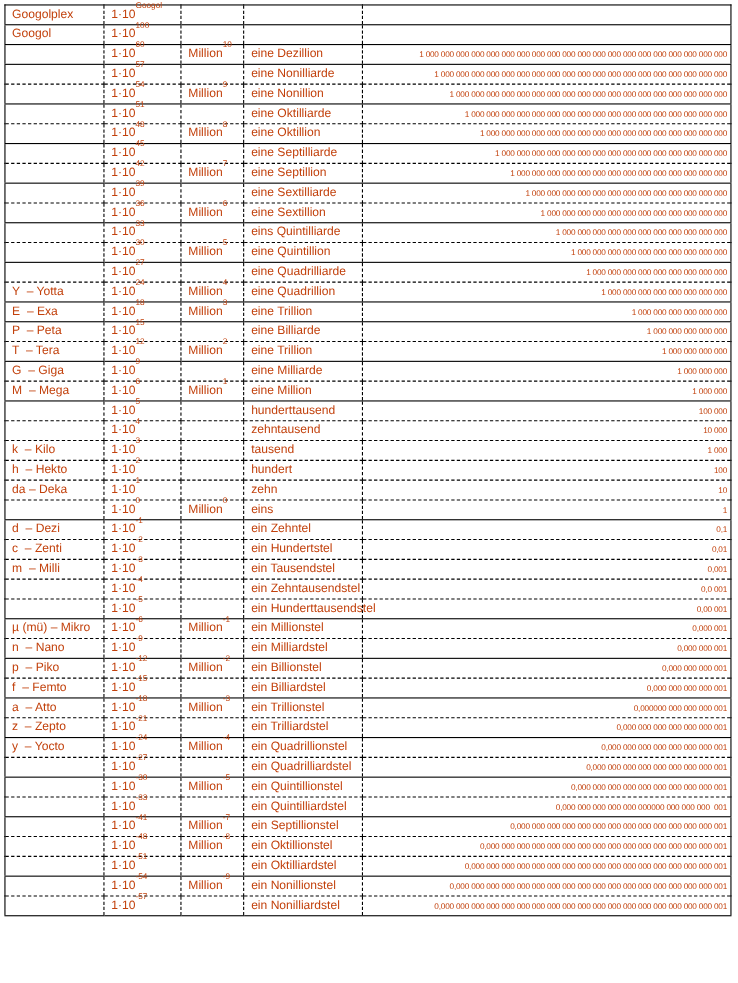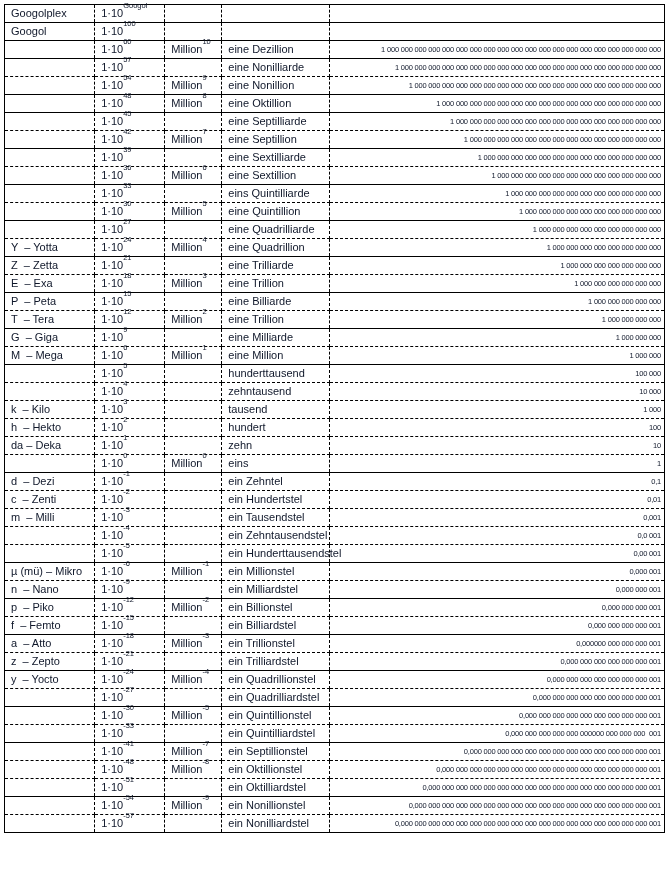--- a/index.html
+++ b/index.html
@@ -1,17 +1,17 @@
 <!DOCTYPE html>
 <html><head>
 <meta charset="utf-8">
 <style>
   html,body{margin:0;padding:0;background:#ffffff}
   .page{position:relative;width:671px;height:894px;background:#ffffff;
-        font-family:"Liberation Sans",sans-serif;color:#0f172a;overflow:hidden}
+        font-family:"Liberation Sans",sans-serif;color:#c2410c;overflow:hidden}
   table.zt{position:absolute;left:4px;top:4px;width:661px;border-collapse:collapse;
            table-layout:fixed;border:1px solid #000}
   .zt td{height:17px;padding:0 0 0 6px;font-size:11px;line-height:15px;
          white-space:pre;vertical-align:middle;overflow:visible}
   .zt td:not(:last-child){border-right:1px dashed #000}
   tr.bd td{border-bottom:1px dashed #000}
   tr.bs td{border-bottom:1px solid #000}
   td.c-value{font-size:7.5px;letter-spacing:-0.2px;text-align:right;padding:0 3px 0 0}
   .zt sup{font-size:7.5px;letter-spacing:0;position:relative;top:-4px;line-height:0}
 </style>
@@ -56,20 +56,27 @@
           <td class="c-name">eine Nonilliarde</td>
           <td class="c-value">1 000 000 000 000 000 000 000 000 000 000 000 000 000 000 000 000 000 000 000</td>
         </tr>
         <tr class="bs">
           <td class="c-prefix"></td>
           <td class="c-power"><span>1·10</span><sup>54</sup></td>
           <td class="c-million"><span>Million</span><sup>9</sup></td>
           <td class="c-name">eine Nonillion</td>
           <td class="c-value">1 000 000 000 000 000 000 000 000 000 000 000 000 000 000 000 000 000 000</td>
         </tr>
+        <tr class="bd">
+          <td class="c-prefix"></td>
+          <td class="c-power"><span>1·10</span><sup>51</sup></td>
+          <td class="c-million"></td>
+          <td class="c-name">eine Oktilliarde</td>
+          <td class="c-value">1 000 000 000 000 000 000 000 000 000 000 000 000 000 000 000 000 000</td>
+        </tr>
         <tr class="bs">
           <td class="c-prefix"></td>
           <td class="c-power"><span>1·10</span><sup>48</sup></td>
           <td class="c-million"><span>Million</span><sup>8</sup></td>
           <td class="c-name">eine Oktillion</td>
           <td class="c-value">1 000 000 000 000 000 000 000 000 000 000 000 000 000 000 000 000</td>
         </tr>
         <tr class="bd">
           <td class="c-prefix"></td>
           <td class="c-power"><span>1·10</span><sup>45</sup></td>
@@ -119,27 +126,20 @@
           <td class="c-name">eine Quadrilliarde</td>
           <td class="c-value">1 000 000 000 000 000 000 000 000 000</td>
         </tr>
         <tr class="bs">
           <td class="c-prefix">Y  – Yotta</td>
           <td class="c-power"><span>1·10</span><sup>24</sup></td>
           <td class="c-million"><span>Million</span><sup>4</sup></td>
           <td class="c-name">eine Quadrillion</td>
           <td class="c-value">1 000 000 000 000 000 000 000 000</td>
         </tr>
-        <tr class="bd">
-          <td class="c-prefix">Z  – Zetta</td>
-          <td class="c-power"><span>1·10</span><sup>21</sup></td>
-          <td class="c-million"></td>
-          <td class="c-name">eine Trilliarde</td>
-          <td class="c-value">1 000 000 000 000 000 000 000</td>
-        </tr>
         <tr class="bs">
           <td class="c-prefix">E  – Exa</td>
           <td class="c-power"><span>1·10</span><sup>18</sup></td>
           <td class="c-million"><span>Million</span><sup>3</sup></td>
           <td class="c-name">eine Trillion</td>
           <td class="c-value">1 000 000 000 000 000 000</td>
         </tr>
         <tr class="bd">
           <td class="c-prefix">P  – Peta</td>
           <td class="c-power"><span>1·10</span><sup>15</sup></td>

